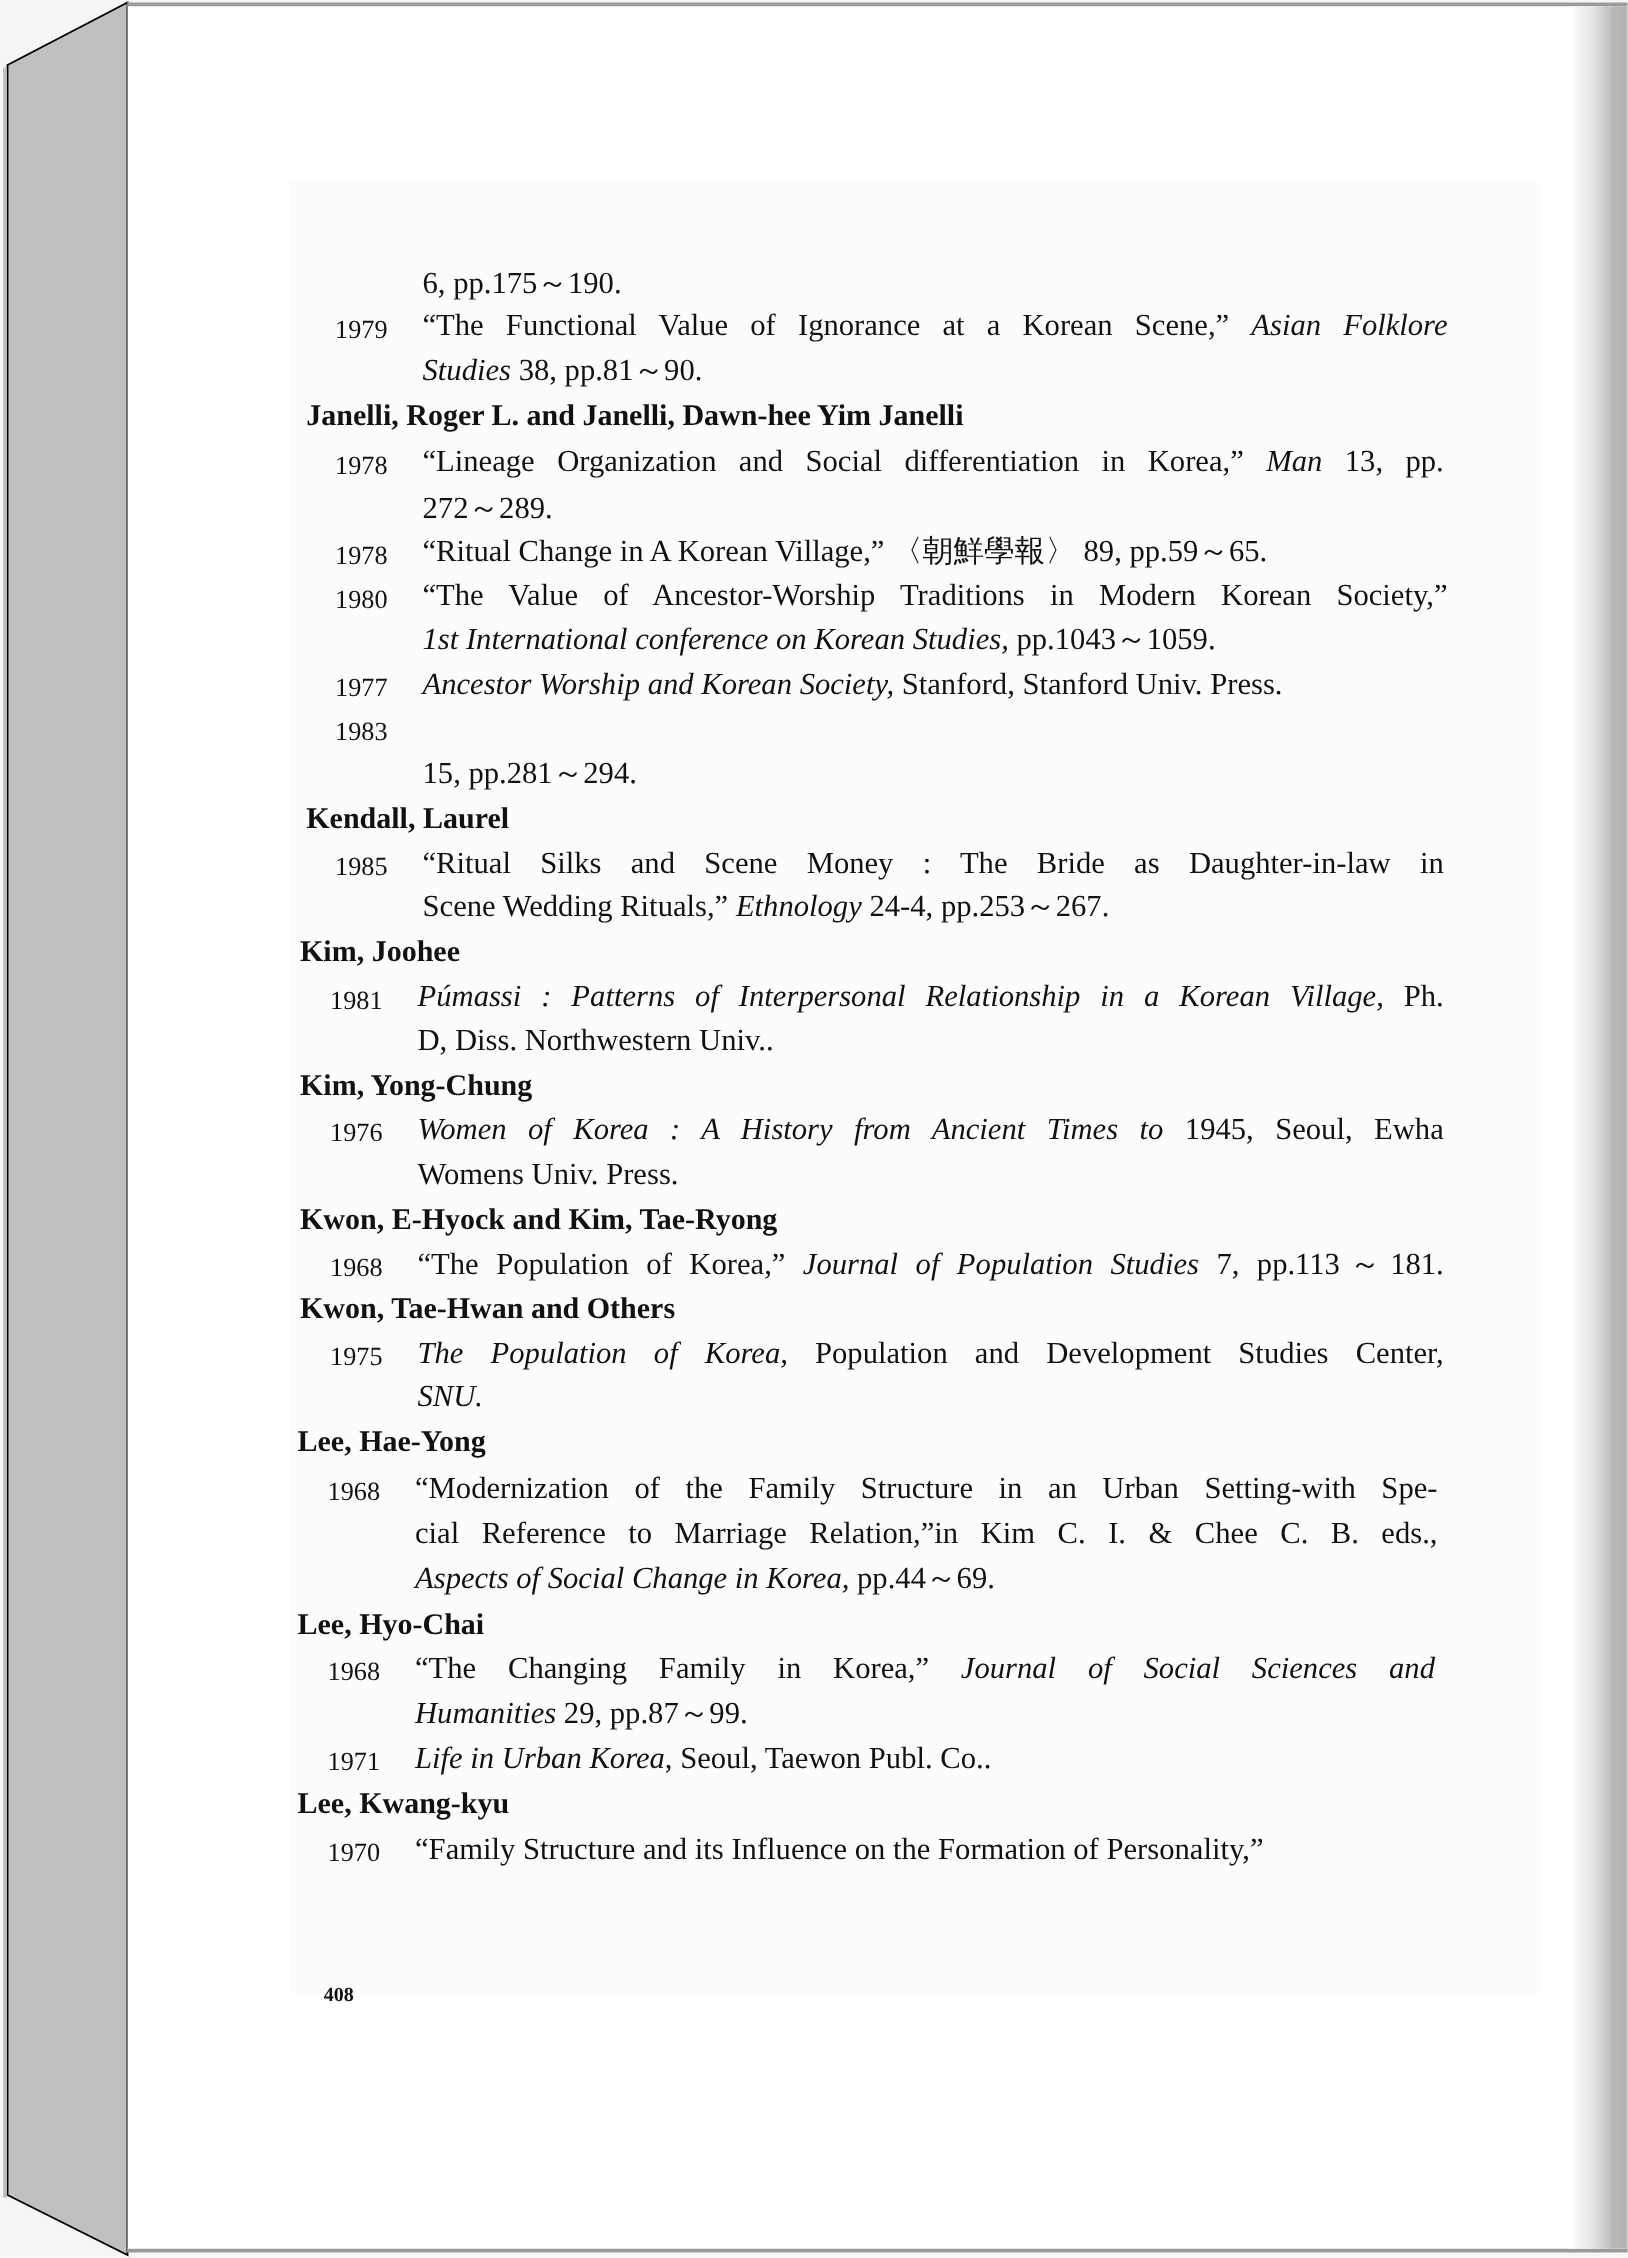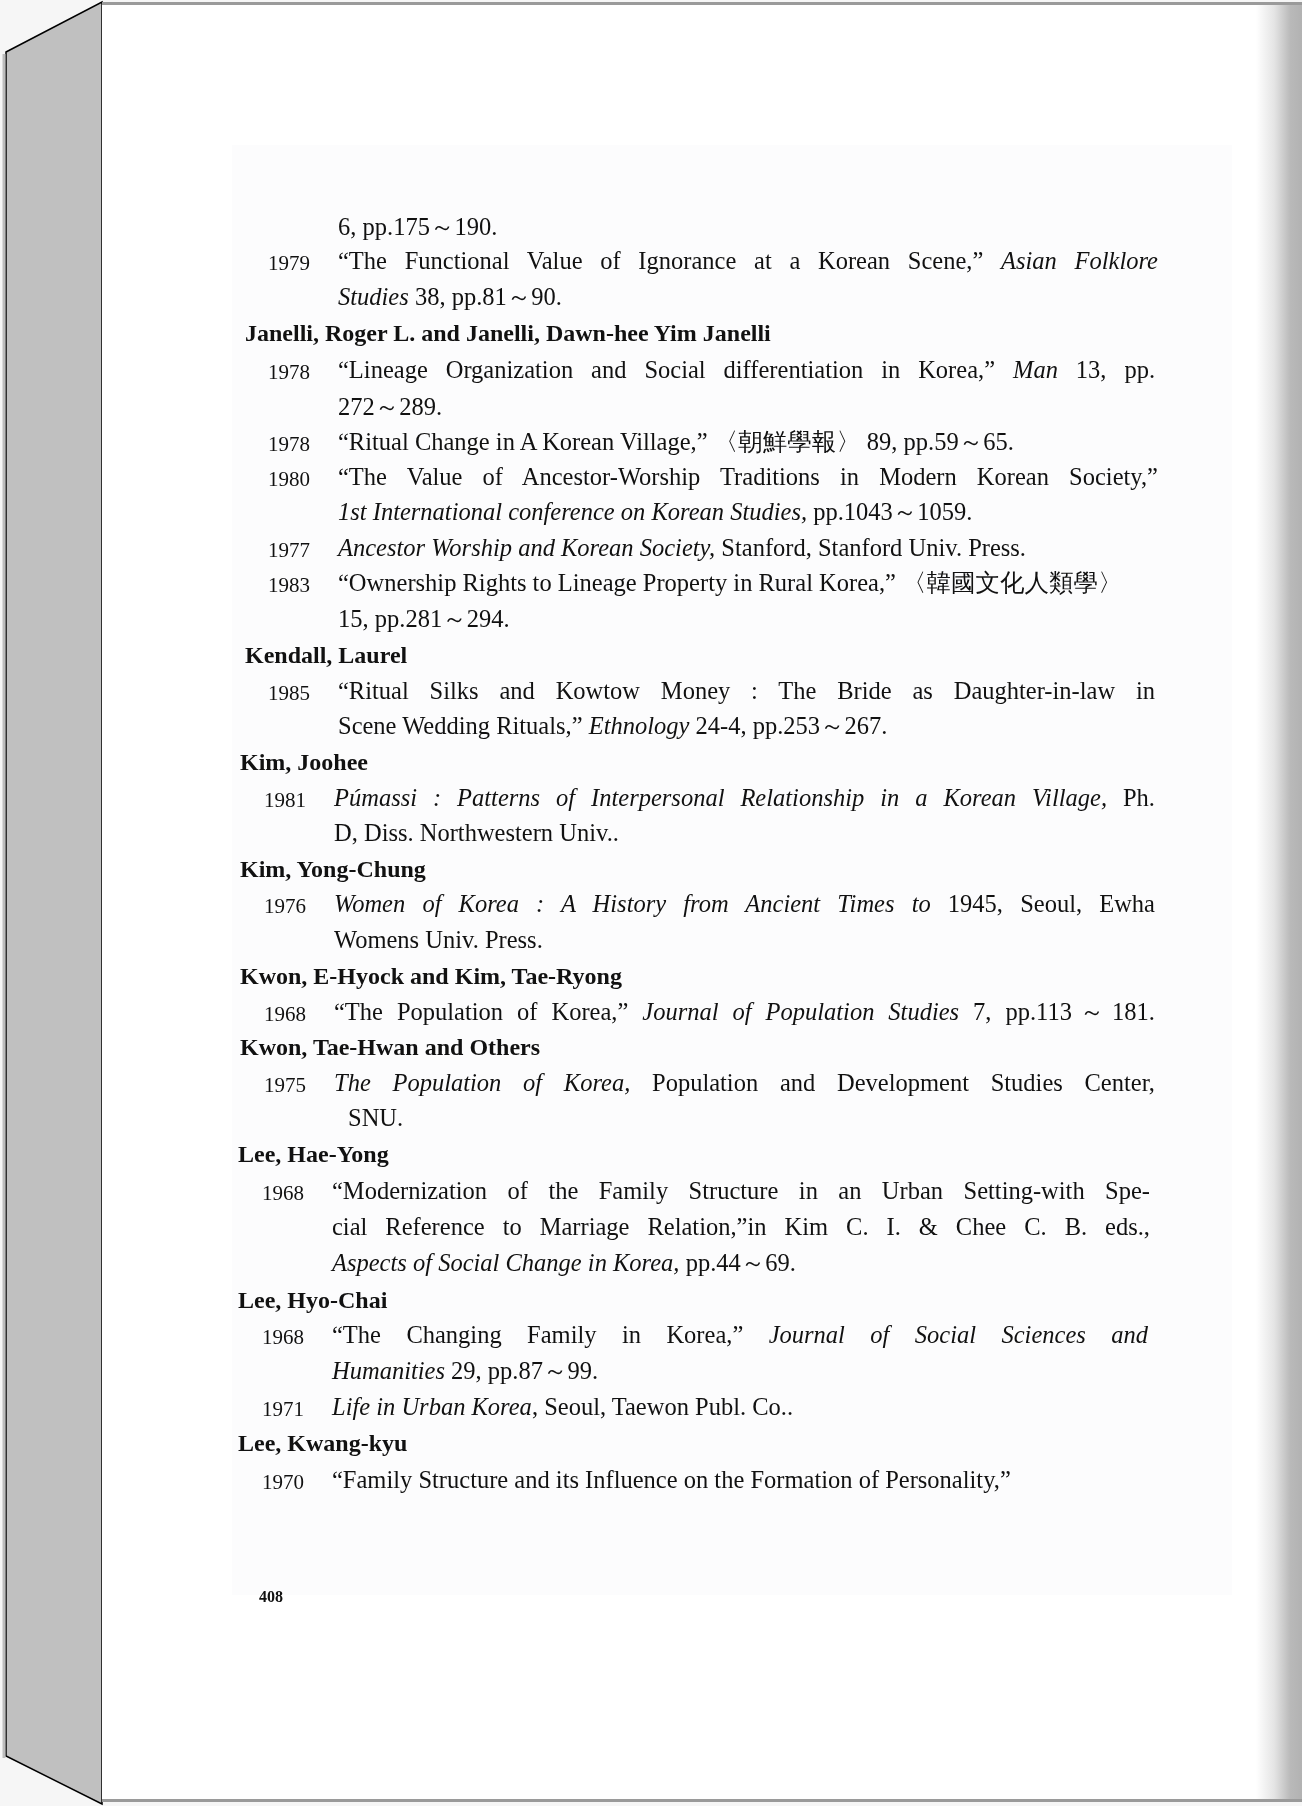--- a/index.html
+++ b/index.html
@@ -76,41 +76,40 @@
     <div class="text just" style="left: 338px; top: 355px; width: 817px;"><span>“Lineage Organization and Social differentiation in Korea,” </span><i>Man</i><span> 13, pp.</span></div>
     <div class="text" style="left: 338px; top: 392px;"><span>272～289.</span></div>
     <span class="year" style="left: 268px; top: 429px;">1978</span>
     <div class="text" style="left: 338px; top: 427px;"><span>“Ritual Change in A Korean Village,” 〈朝鮮學報〉 89, pp.59～65.</span></div>
     <span class="year" style="left: 268px; top: 464px;">1980</span>
     <div class="text just" style="left: 338px; top: 462px; width: 820px;"><span>“The Value of Ancestor-Worship Traditions in Modern Korean Society,”</span></div>
     <div class="text" style="left: 338px; top: 497px;"><i>1st International conference on Korean Studies,</i><span> pp.1043～1059.</span></div>
     <span class="year" style="left: 268px; top: 535px;">1977</span>
     <div class="text" style="left: 338px; top: 533px;"><i>Ancestor Worship and Korean Society,</i><span> Stanford, Stanford Univ. Press.</span></div>
     <span class="year" style="left: 268px; top: 570px;">1983</span>
-    <div class="text" style="left: 338px; top: 568px;"><span>“Ownership Rights to Lineage Property in Rural Korea,” 〈韓國文化人類學〉</span></div>
     <div class="text" style="left: 338px; top: 604px;"><span>15, pp.281～294.</span></div>
     <div class="line author" style="left: 245px; top: 640px;">Kendall, Laurel</div>
     <span class="year" style="left: 268px; top: 678px;">1985</span>
-    <div class="text just" style="left: 338px; top: 676px; width: 817px;"><span>“Ritual Silks and Kowtow Money : The Bride as Daughter-in-law in</span></div>
+    <div class="text just" style="left: 338px; top: 676px; width: 817px;"><span>“Ritual Silks and Scene Money : The Bride as Daughter-in-law in</span></div>
     <div class="text" style="left: 338px; top: 711px;"><span>Scene Wedding Rituals,” </span><i>Ethnology</i><span> 24-4, pp.253～267.</span></div>
     <div class="line author" style="left: 240px; top: 747px;">Kim, Joohee</div>
     <span class="year" style="left: 264px; top: 785px;">1981</span>
     <div class="text just" style="left: 334px; top: 783px; width: 821px;"><i>Púmassi : Patterns of Interpersonal Relationship in a Korean Village,</i><span> Ph.</span></div>
     <div class="text" style="left: 334px; top: 818px;"><span>D, Diss. Northwestern Univ..</span></div>
     <div class="line author" style="left: 240px; top: 854px;">Kim, Yong-Chung</div>
     <span class="year" style="left: 264px; top: 891px;">1976</span>
     <div class="text just" style="left: 334px; top: 889px; width: 821px;"><i>Women of Korea : A History from Ancient Times to</i><span> 1945, Seoul, Ewha</span></div>
     <div class="text" style="left: 334px; top: 925px;"><span>Womens Univ. Press.</span></div>
     <div class="line author" style="left: 240px; top: 961px;">Kwon, E-Hyock and Kim, Tae-Ryong</div>
     <span class="year" style="left: 264px; top: 999px;">1968</span>
     <div class="text just" style="left: 334px; top: 997px; width: 821px;"><span>“The Population of Korea,” </span><i>Journal of Population Studies</i><span> 7, pp.113～181.</span></div>
     <div class="line author" style="left: 240px; top: 1032px;">Kwon, Tae-Hwan and Others</div>
     <span class="year" style="left: 264px; top: 1070px;">1975</span>
     <div class="text just" style="left: 334px; top: 1068px; width: 821px;"><i>The Population of Korea,</i><span> Population and Development Studies Center,</span></div>
-    <div class="text" style="left: 348px; top: 1103px;"><span>SNU.</span></div>
+    <div class="text" style="left: 334px; top: 1103px; font-style: italic;"><span>SNU.</span></div>
     <div class="line author" style="left: 238px; top: 1139px;">Lee, Hae-Yong</div>
     <span class="year" style="left: 262px; top: 1178px;">1968</span>
     <div class="text just" style="left: 332px; top: 1212px; width: 818px;"><span>cial Reference to Marriage Relation,”in Kim C. I. &amp; Chee C. B. eds.,</span></div>
     <div class="text just" style="left: 332px; top: 1176px; width: 818px;"><span>“Modernization of the Family Structure in an Urban Setting-with Spe-</span></div>
     <div class="text" style="left: 332px; top: 1248px;"><i>Aspects of Social Change in Korea,</i><span> pp.44～69.</span></div>
     <div class="line author" style="left: 238px; top: 1285px;">Lee, Hyo-Chai</div>
     <span class="year" style="left: 262px; top: 1322px;">1968</span>
     <div class="text just" style="left: 332px; top: 1320px; width: 816px;"><span>“The Changing Family in Korea,” </span><i>Journal of Social Sciences and</i></div>
     <div class="text" style="left: 332px; top: 1356px;"><i>Humanities</i><span> 29, pp.87～99.</span></div>
     <span class="year" style="left: 262px; top: 1394px;">1971</span>

